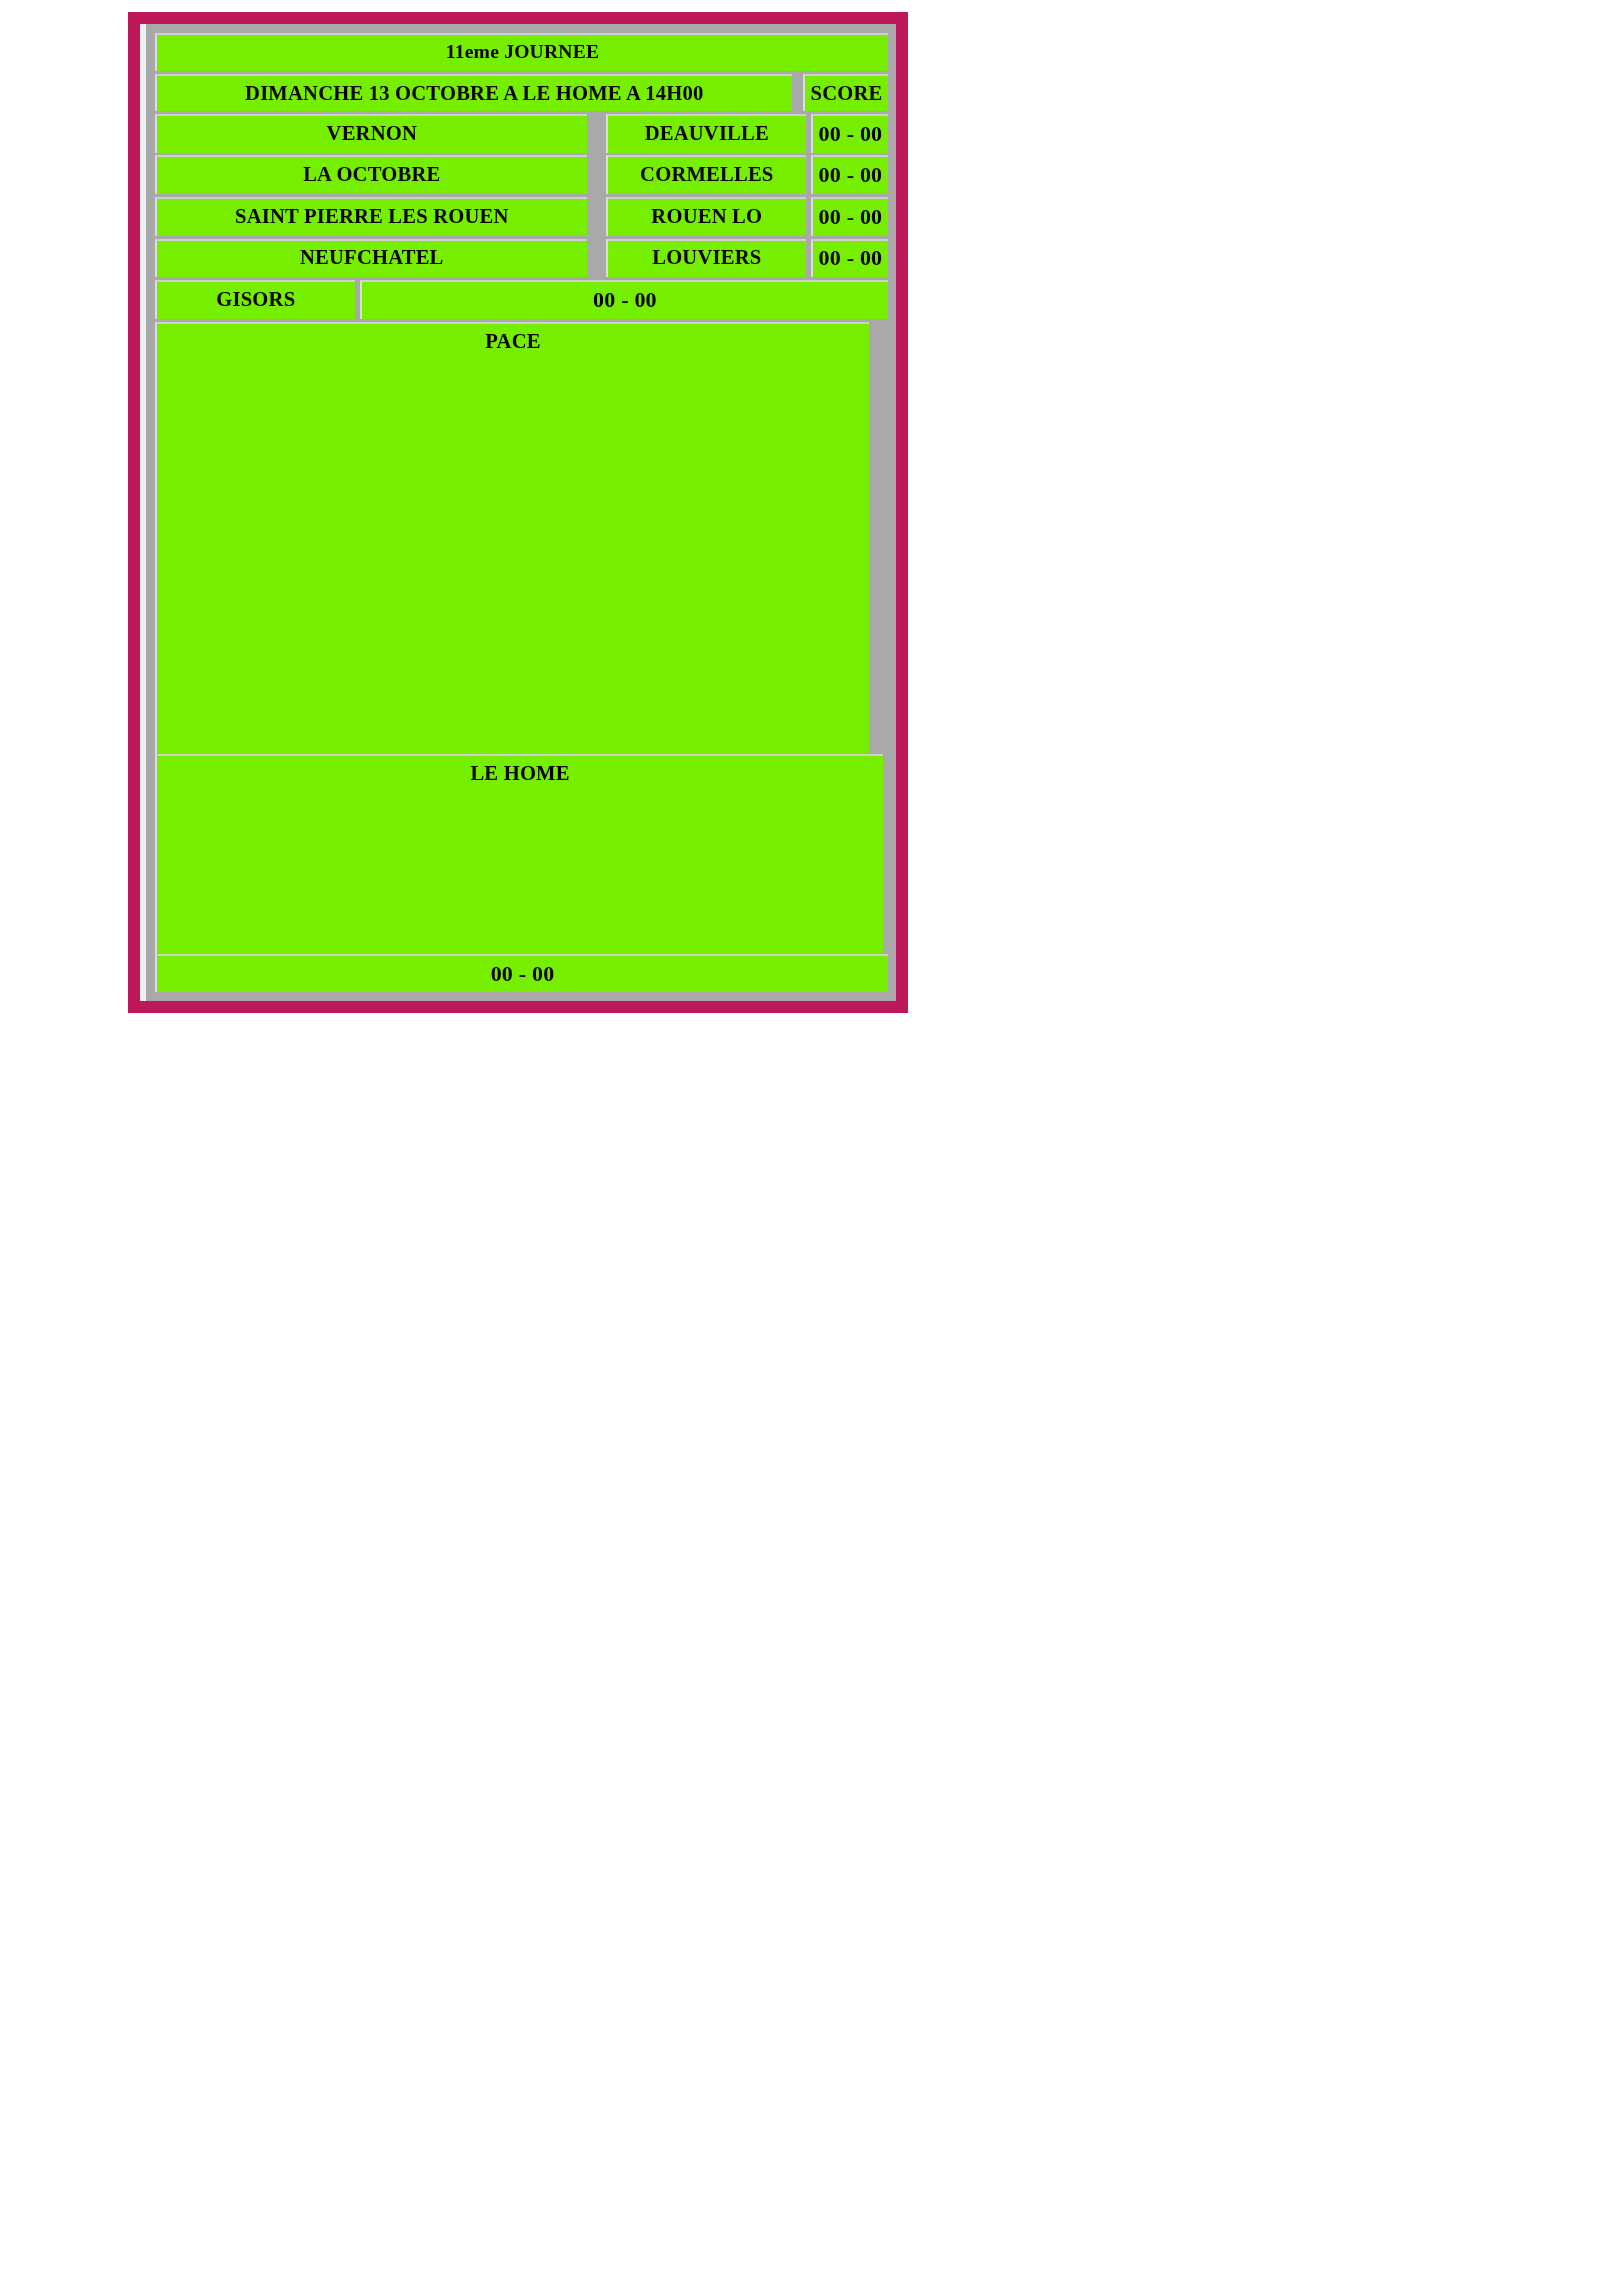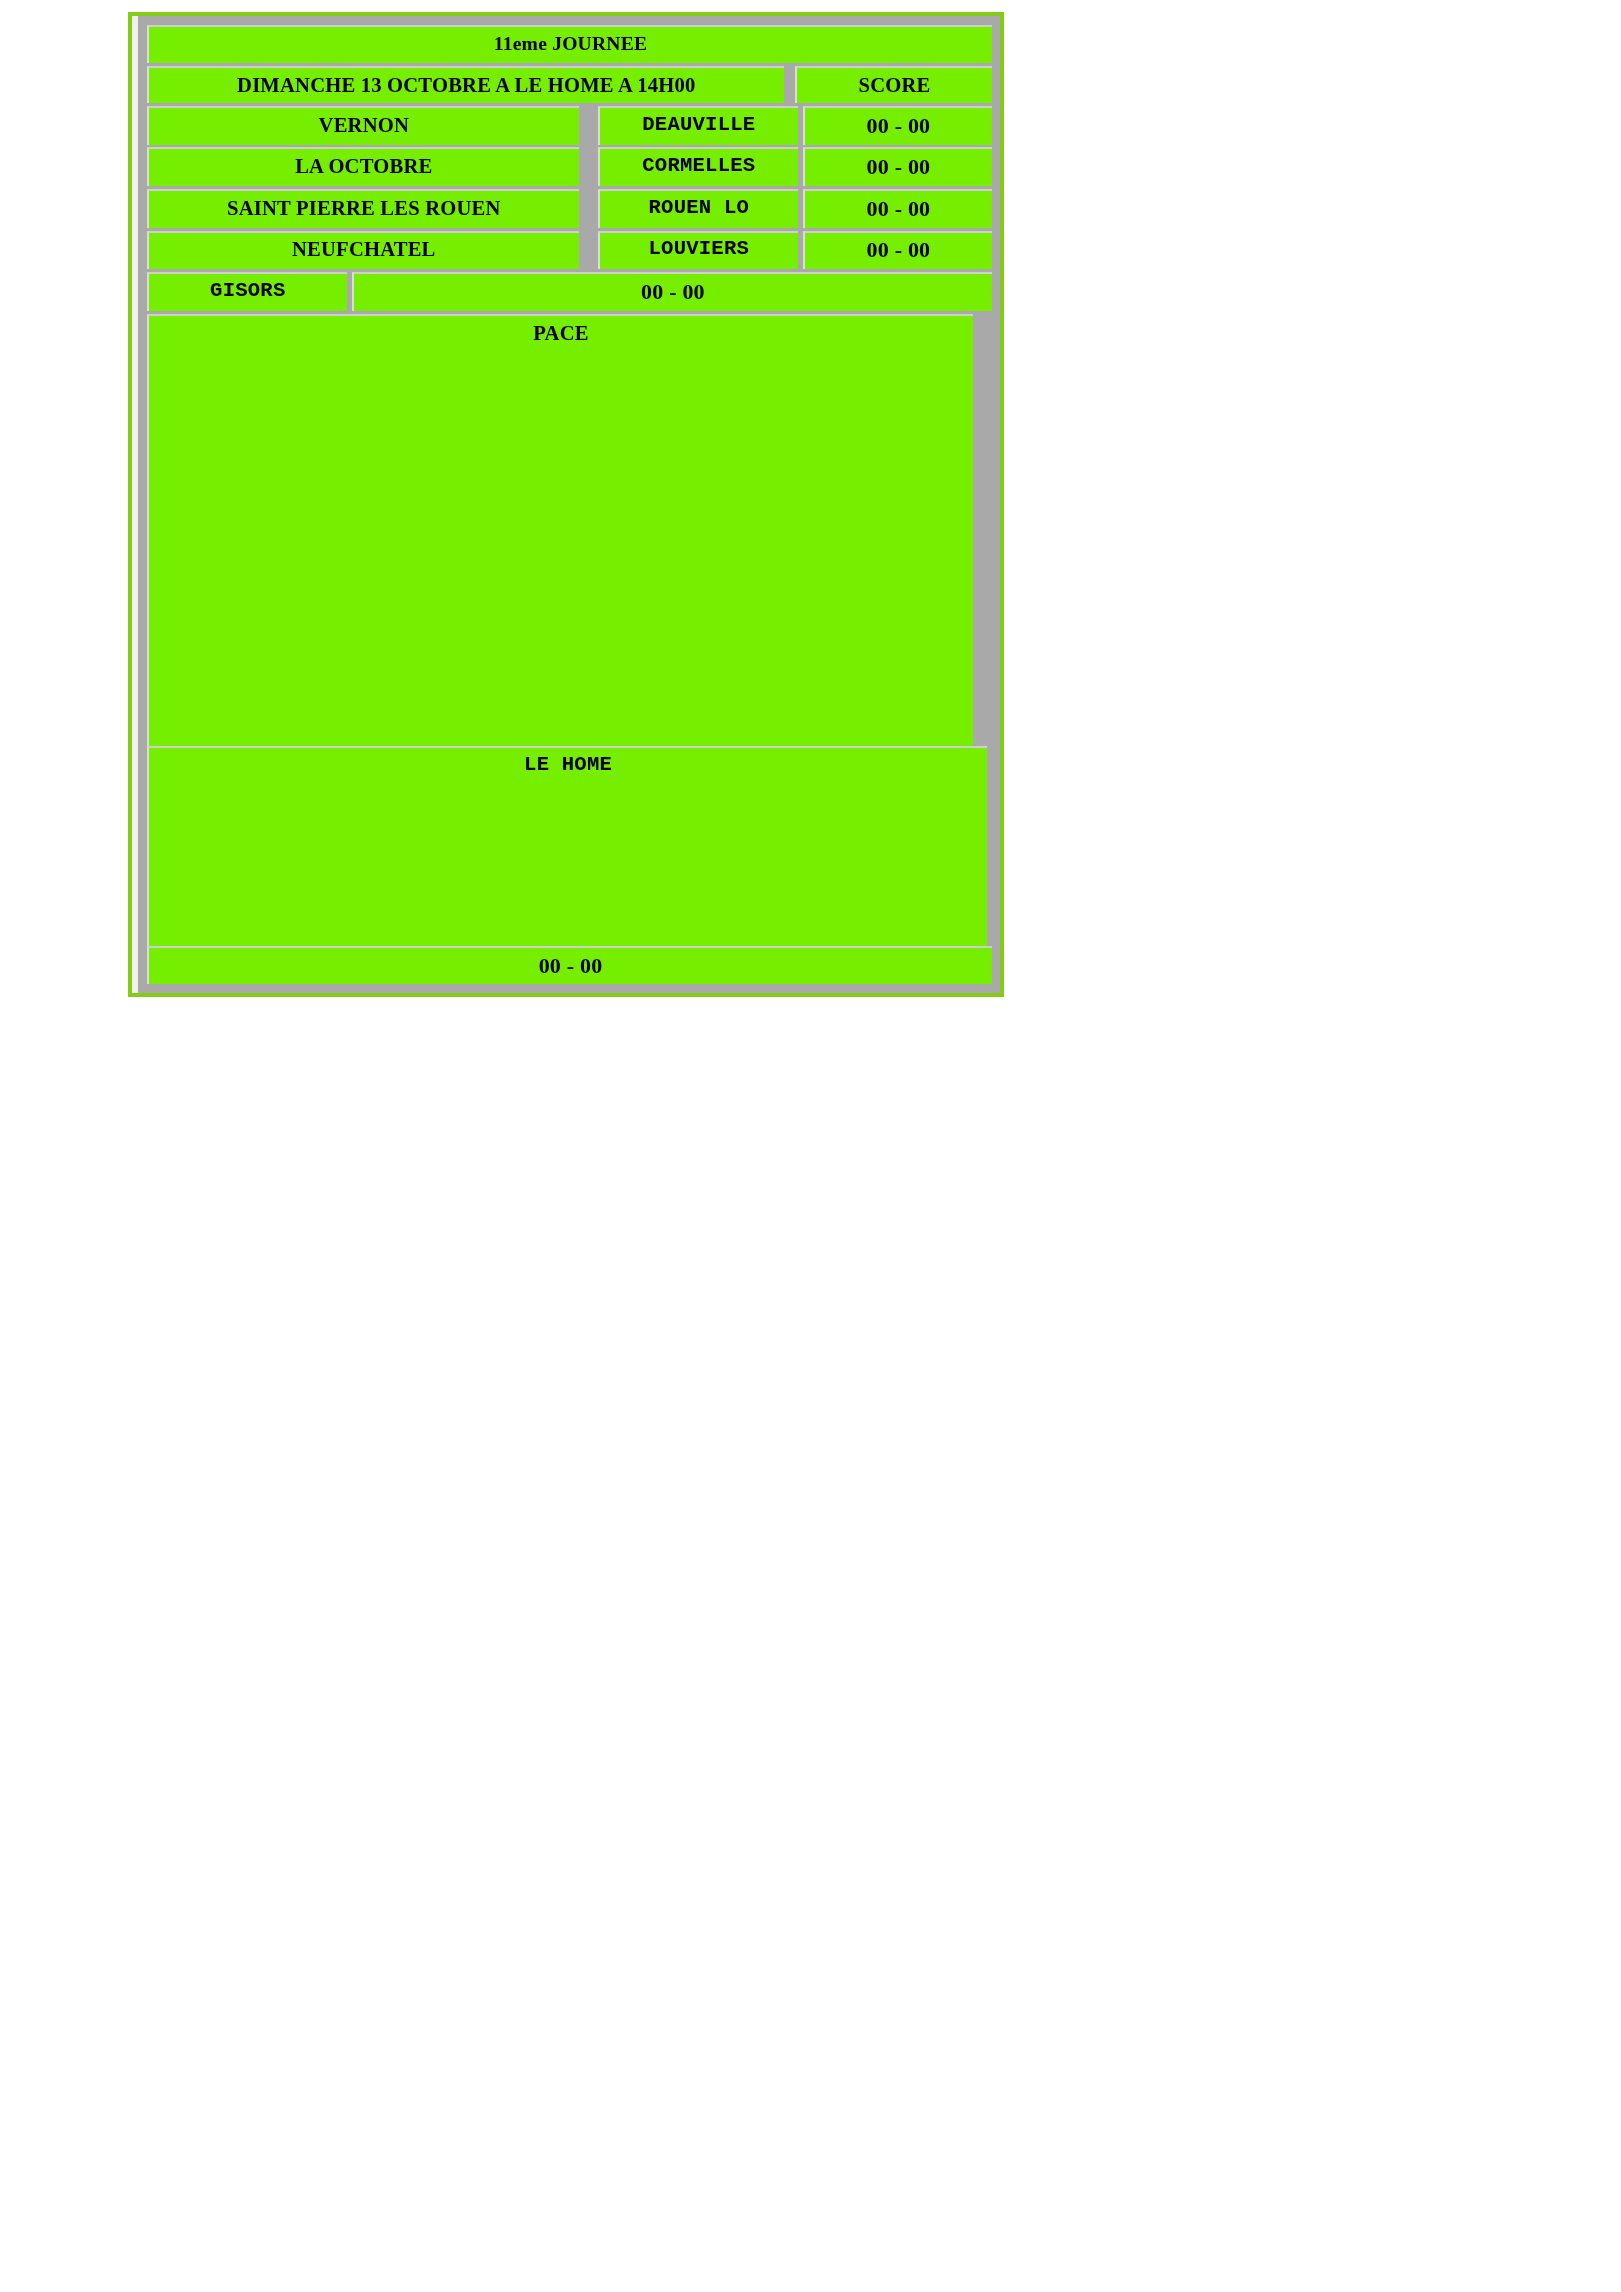--- a/index.html
+++ b/index.html
@@ -14,23 +14,23 @@
     font-family: "Liberation Serif", "DejaVu Serif", serif;
     position: relative;
     overflow: hidden;
   }
 
   
   #fixture-table {
     position: absolute;
     left: 128px;
     top: 11.8px;
-    width: 876px;
-    background: #84cc16;
-    padding: 4px;
+    width: 780px;
+    background: #be185d;
+    padding: 12px;
     box-sizing: border-box;
   }
 
   .table-frame {
     background: #a9a9a9;
     padding: 8.8px 7.8px 8.8px 8.8px;
     box-sizing: border-box;
     border-left: 6.9px solid #f0f0f0;
   }
 
@@ -79,21 +79,20 @@
   }
 
   
   .cell-home {
     flex: 0 0 432px;
     margin-right: 19px;
   }
   .cell-away {
     flex: 0 0 200px;
     margin-right: 4.9px;
-    font-family: Liberation Mono, monospace;
   }
   .cell-score {
     flex: 1 1 auto;
     font-size: 22px;
   }
 </style>
 </head>
 <body>
 
 <div id="fixture-table">

